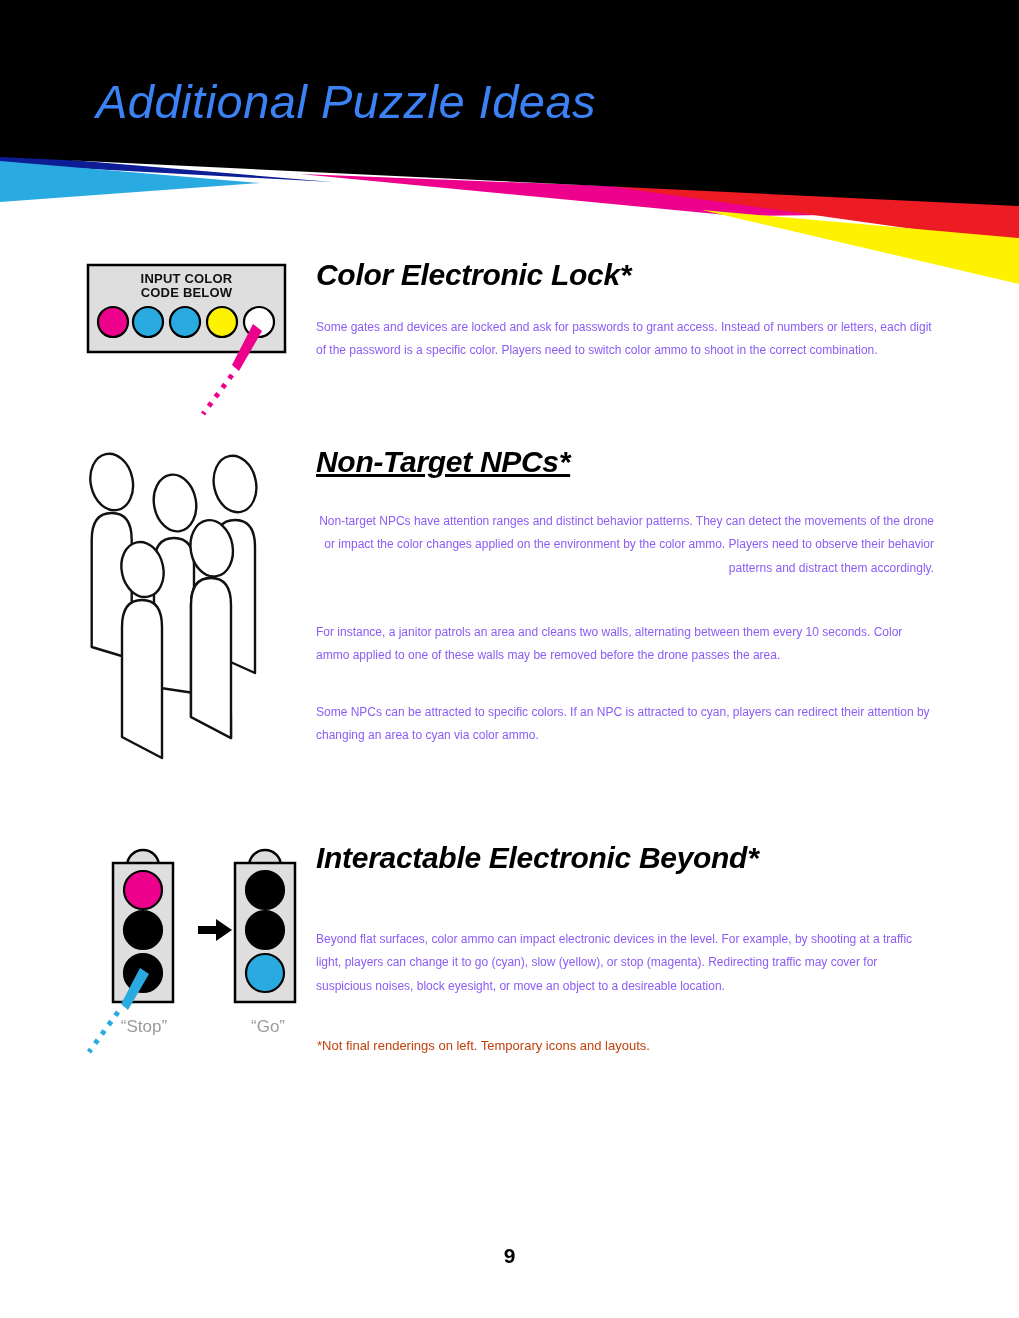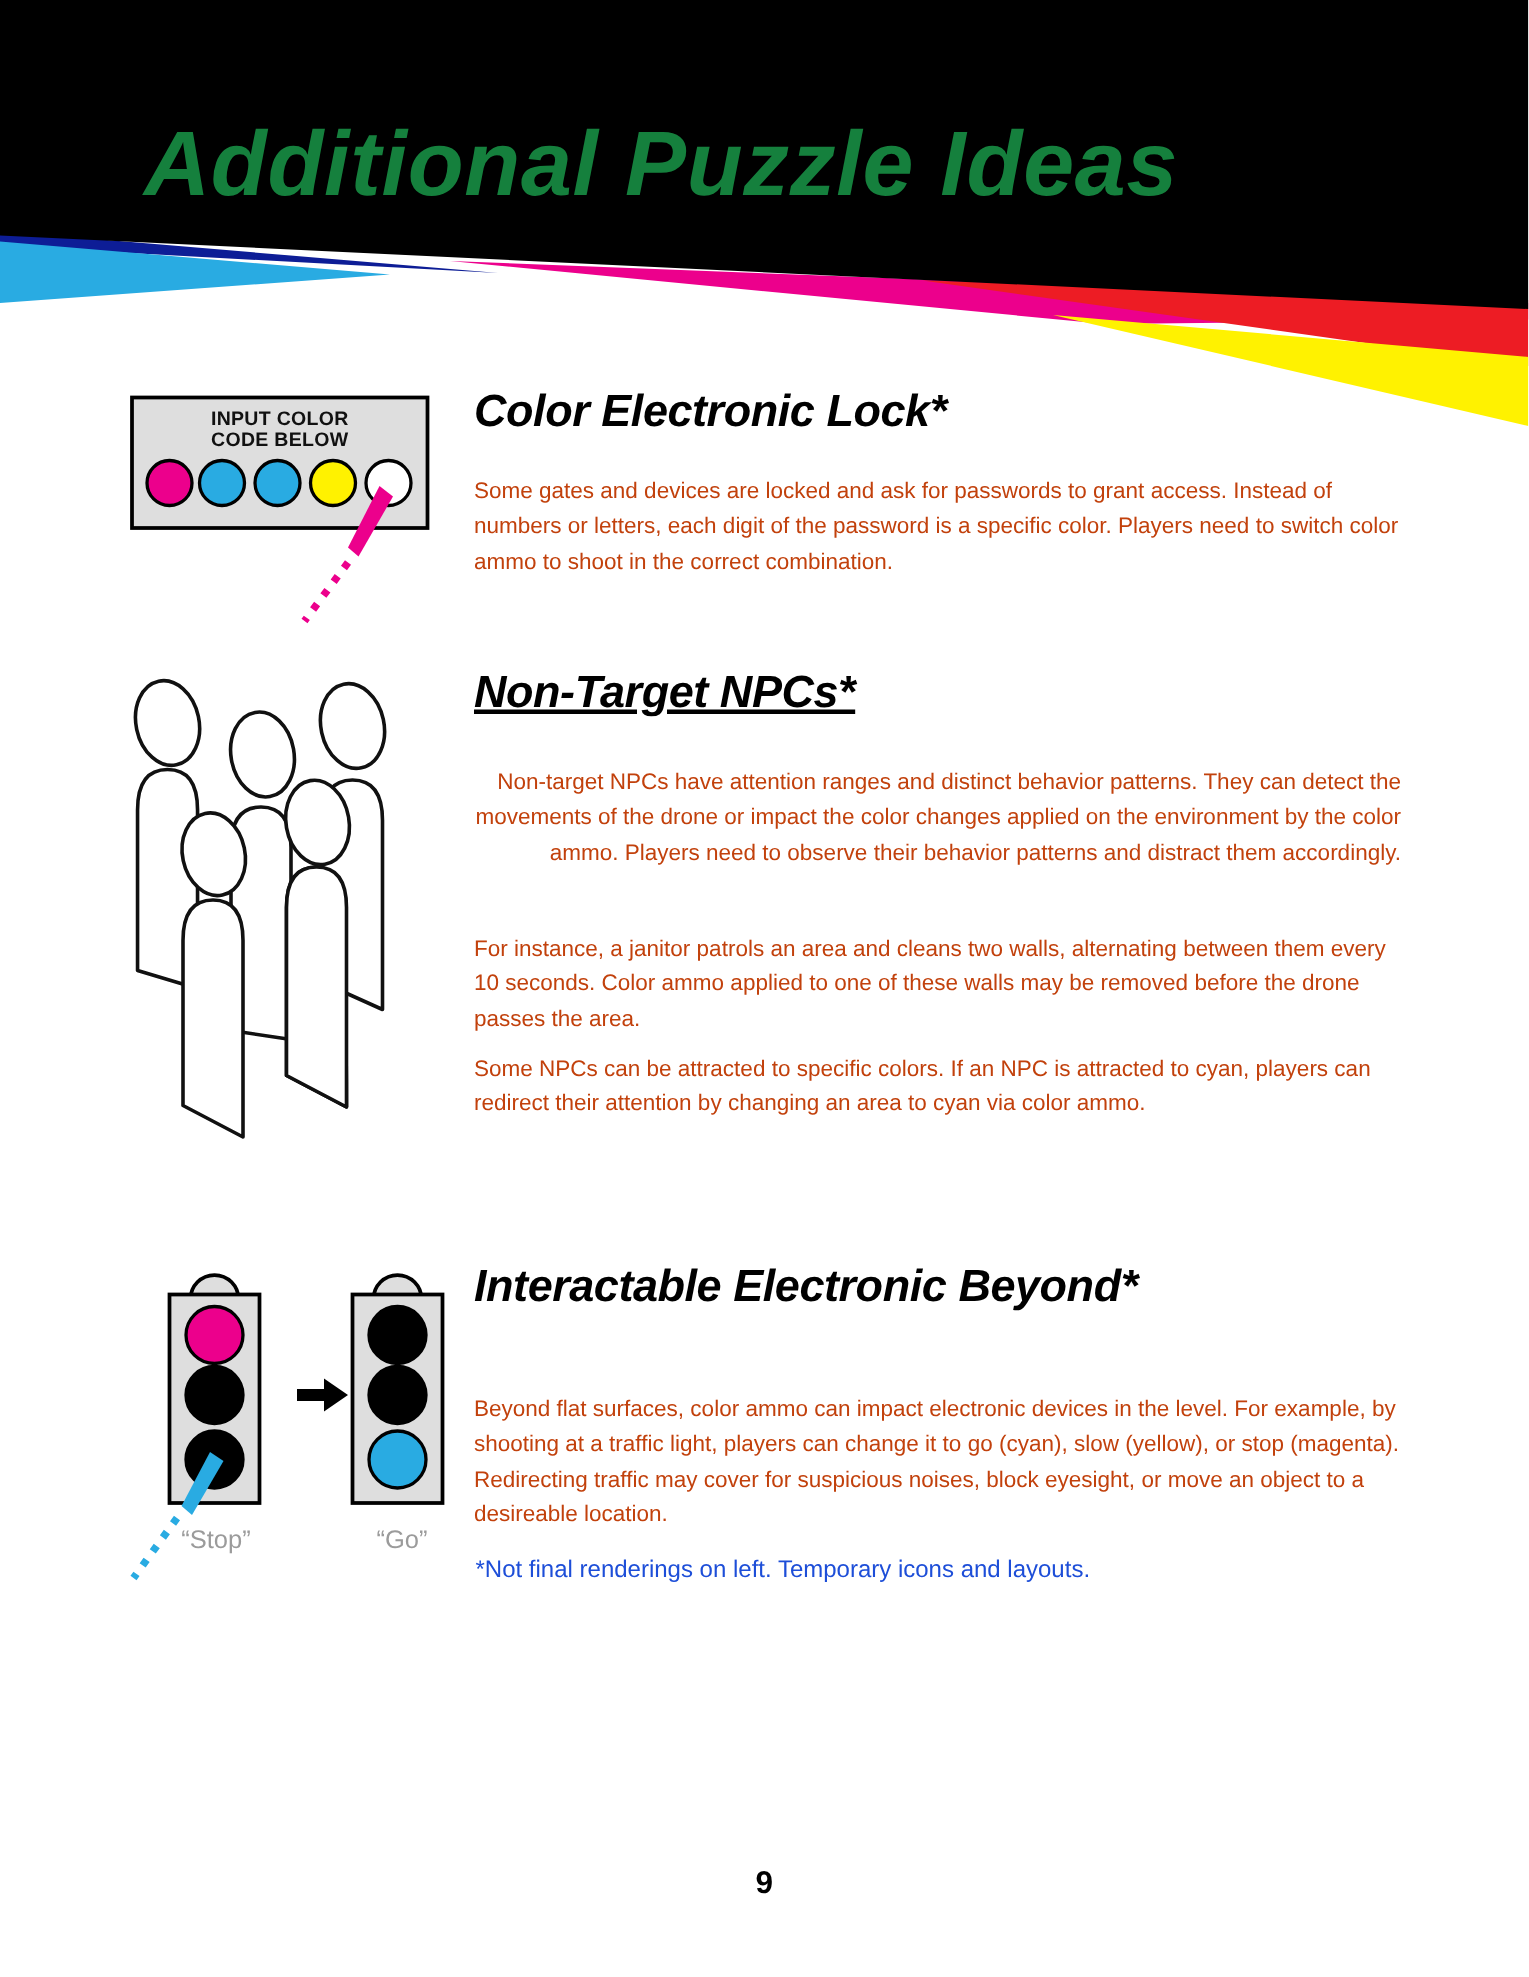--- a/index.html
+++ b/index.html
@@ -3,36 +3,36 @@
 <meta charset="utf-8">
 <style>
   html,body { margin:0; padding:0; background:#ffffff; }
   .page {
     position:relative; width:1019px; height:1318px; background:#ffffff;
     font-family:"Liberation Sans", sans-serif; overflow:hidden;
   }
   .header-art { position:absolute; left:0; top:0; }
   .title {
     position:absolute; left:96px; top:74px; margin:0;
-    color:#15803d; font-size:61px; font-style:italic; font-weight:bold;
+    color:#3b82f6; font-size:47px; font-style:italic; font-weight:normal;
     letter-spacing:0.5px; white-space:nowrap;
   }
   .art { position:absolute; }
   .heading {
     position:absolute; left:316px; margin:0; color:#000;
     font-size:30px; font-style:italic; font-weight:bold; letter-spacing:-0.3px;
     white-space:nowrap;
   }
   .para {
     position:absolute; left:316px; width:618px; margin:0;
-    font-size:15px; line-height:23.4px; color:#c2410c;
+    font-size:12px; line-height:23.4px; color:#8b5cf6;
   }
   .footnote {
     position:absolute; left:317px; width:618px; margin:0;
-    font-size:16px; color:#1d4ed8;
+    font-size:13px; color:#c2410c;
   }
   .pagenum {
     position:absolute; left:0; right:0; top:1244px; margin:0;
     text-align:center; font-size:21px; font-weight:bold; color:#000;
   }
   svg text.boxlabel { font-family:"Liberation Sans", sans-serif; font-weight:bold; font-size:13px; fill:#111; letter-spacing:0.2px; }
   svg text.lightlabel { font-family:"Liberation Sans", sans-serif; font-size:17px; fill:#9b9b9b; }
 </style>
 </head>
 <body>

